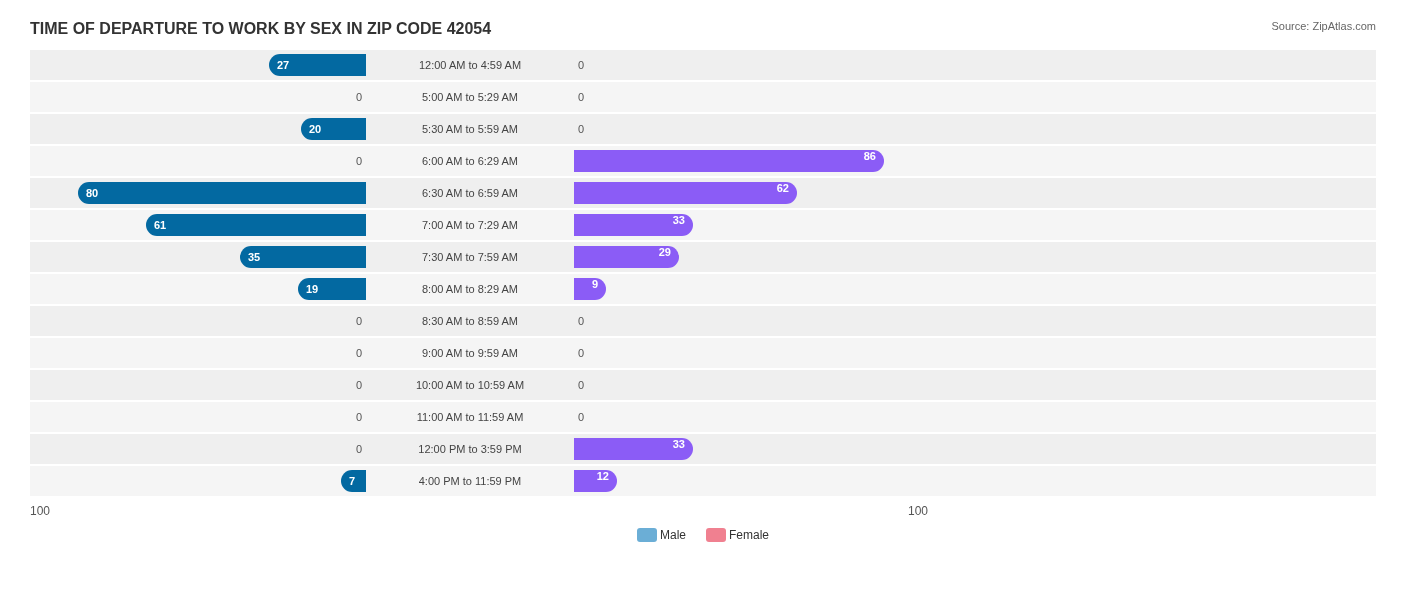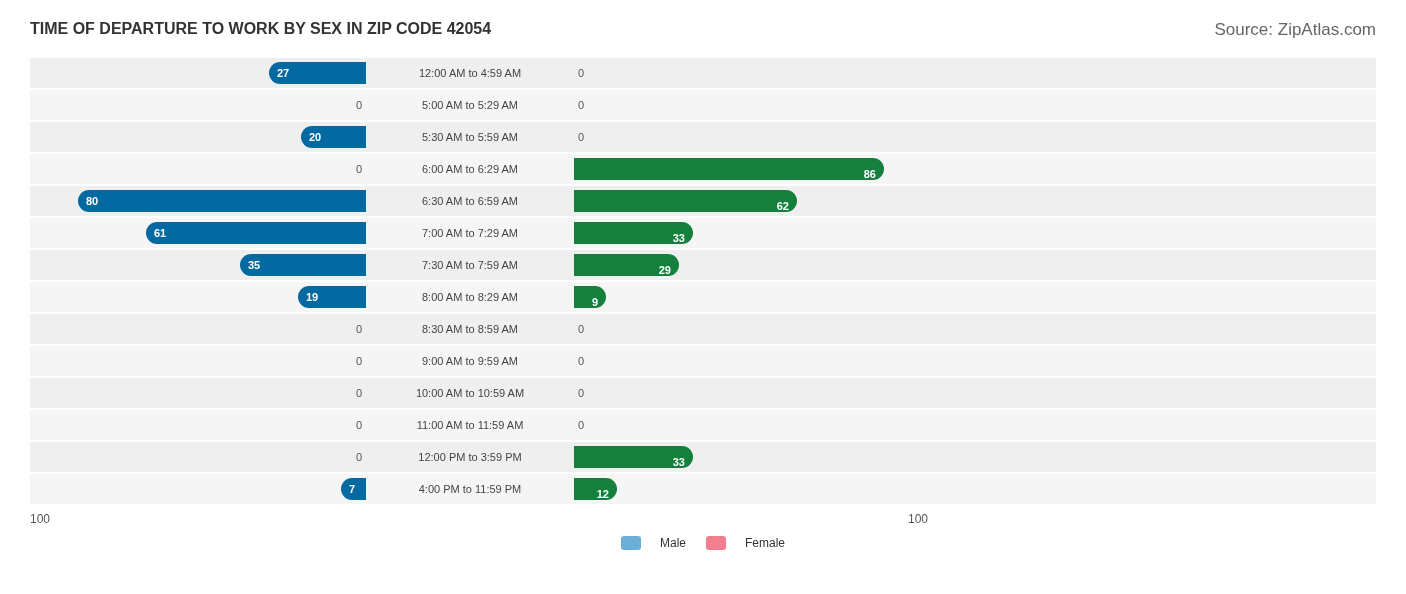--- a/index.html
+++ b/index.html
@@ -14,21 +14,21 @@
       padding: 20px 30px 40px 30px;
       background: #fff;
     }
     .chart-title {
       font-size: 16px;
       font-weight: bold;
       color: #333;
       margin-bottom: 4px;
     }
     .source-text {
-      font-size: 17px;
+      font-size: 11px;
       color: #666;
       text-align: right;
       margin-bottom: 10px;
     }
     .chart-area {
       position: relative;
       width: 100%;
     }
     .bar-row {
       display: flex;
@@ -67,25 +67,25 @@
     .male-bar {
       background: #0369a1;
       height: 22px;
       border-radius: 11px 0 0 11px;
       display: flex;
       align-items: center;
       justify-content: flex-start;
       position: relative;
     }
     .female-bar {
-      background: #15803d;
+      background: #8b5cf6;
       height: 22px;
       border-radius: 0 11px 11px 0;
       display: flex;
-      align-items: flex-end;
+      align-items: flex-start;
       justify-content: flex-end;
       position: relative;
     }
     .bar-value {
       font-size: 11px;
       color: #fff;
       font-weight: bold;
       padding: 0 8px;
       white-space: nowrap;
     }
@@ -127,21 +127,21 @@
     .legend {
       display: flex;
       align-items: center;
       justify-content: center;
       gap: 20px;
       margin-top: 10px;
     }
     .legend-item {
       display: flex;
       align-items: center;
-      gap: 19px;
+      gap: 3px;
       font-size: 12px;
       color: #333;
     }
     .legend-box {
       width: 20px;
       height: 14px;
       border-radius: 3px;
     }
   </style>
 </head>

